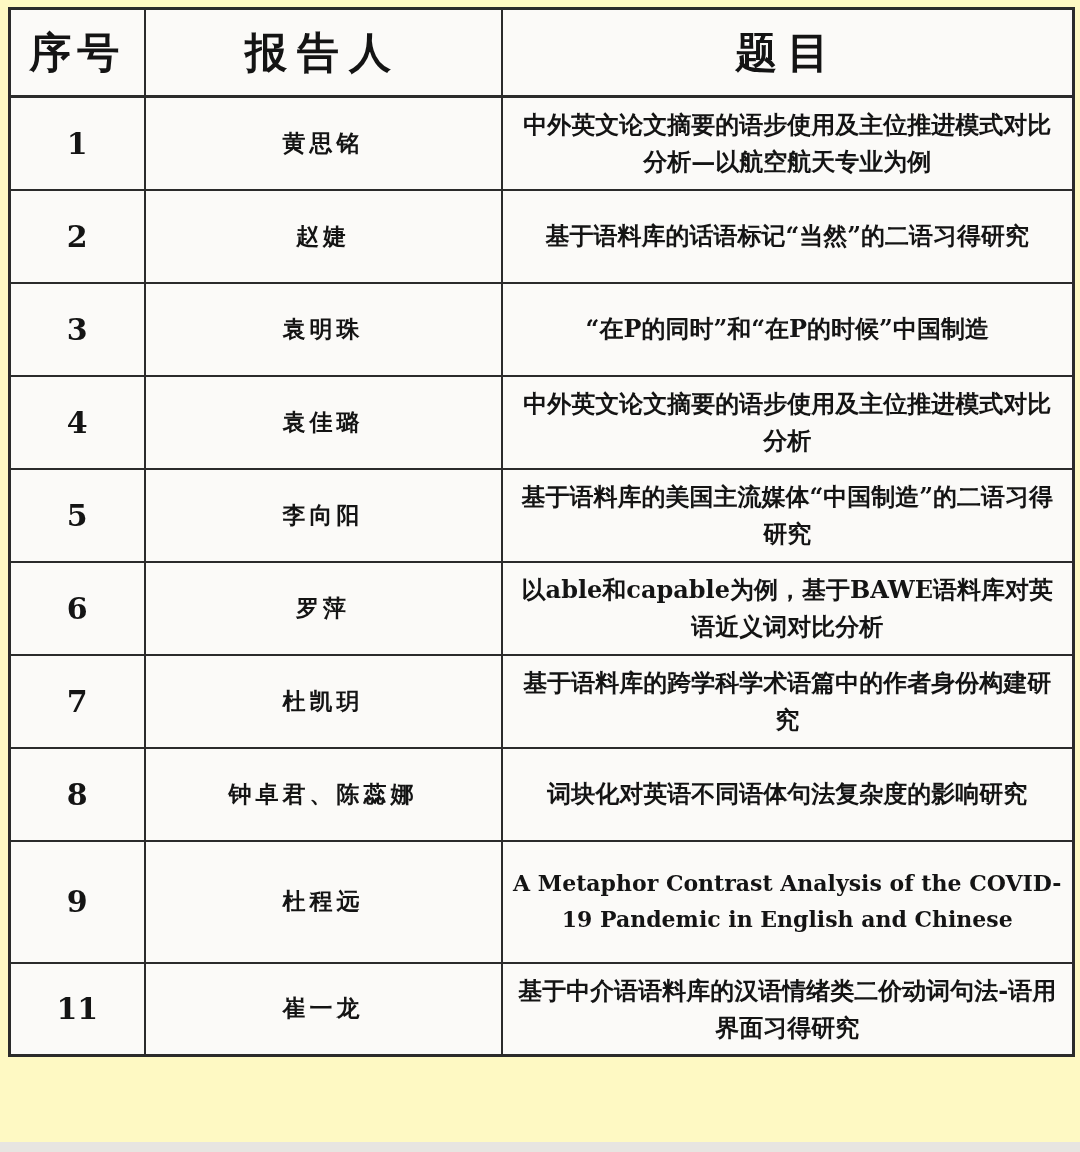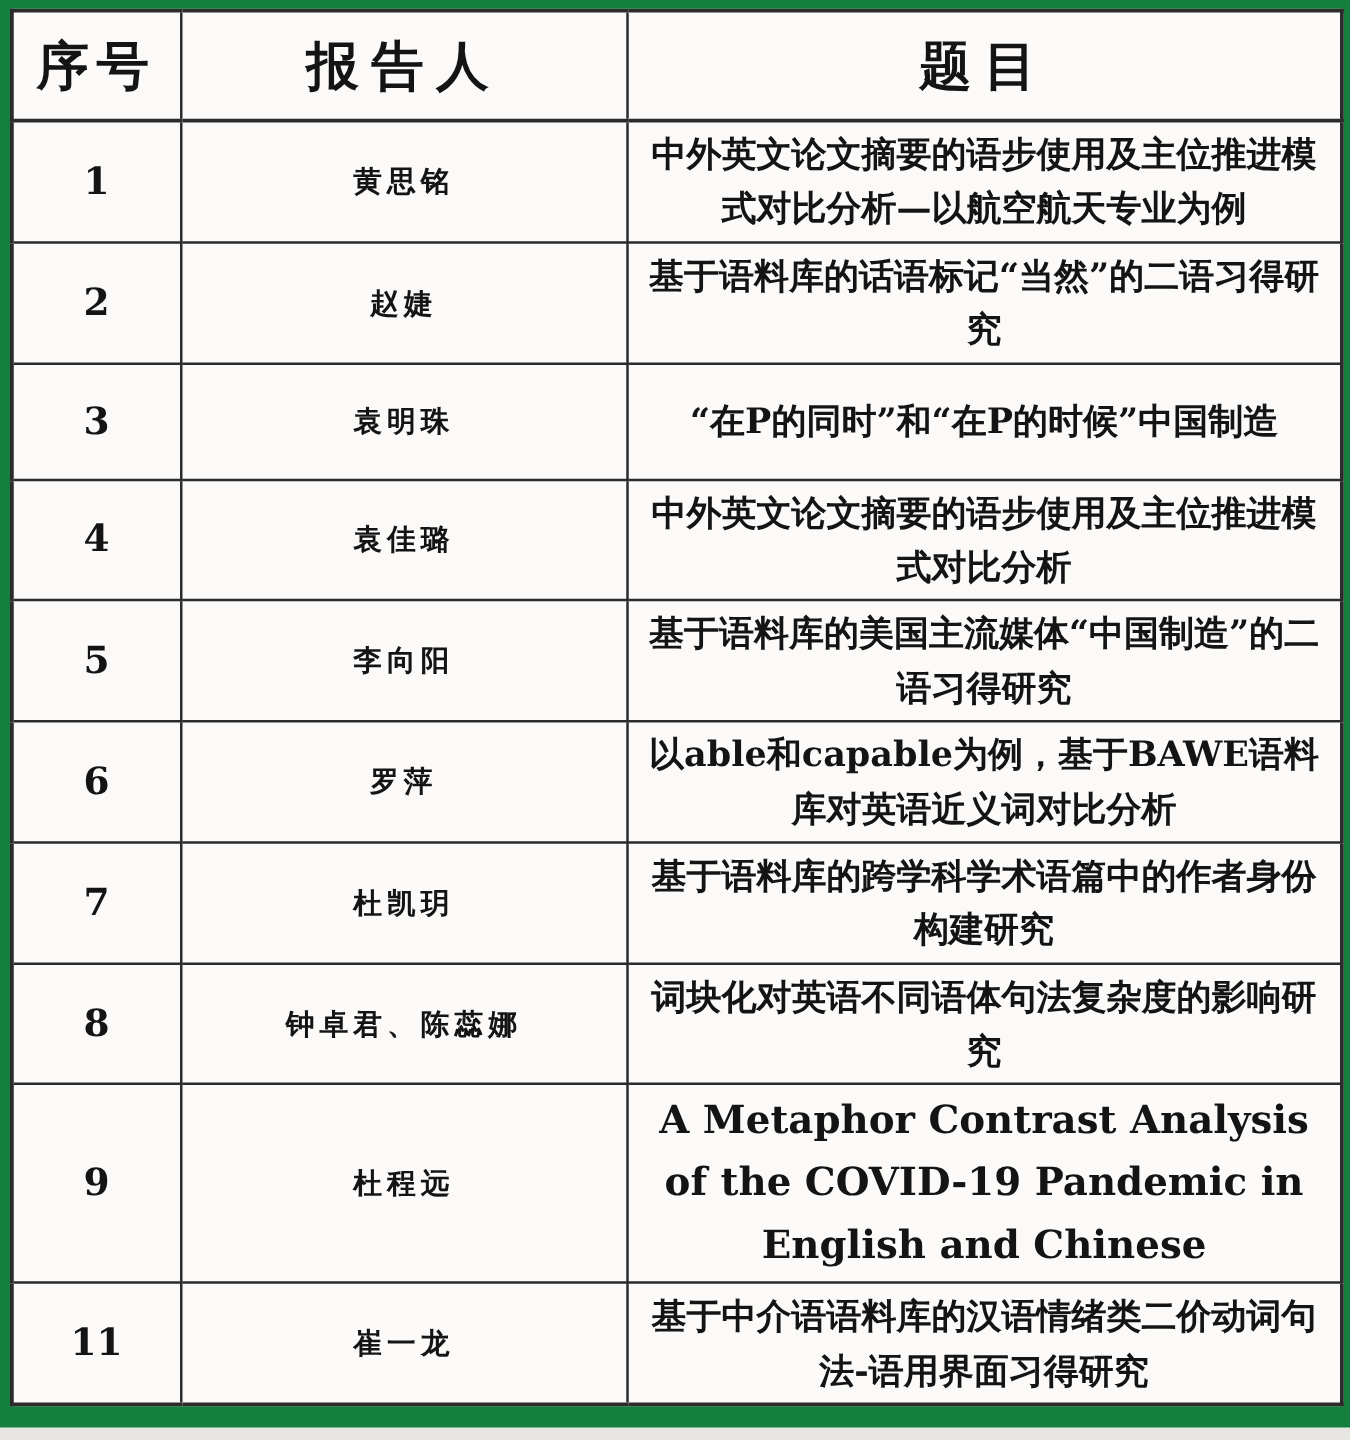--- a/index.html
+++ b/index.html
@@ -7,21 +7,21 @@
     width: 1080px;
     height: 1152px;
     background: #f6f4f1;
     font-family: "DejaVu Serif", "Liberation Serif", serif;
     overflow: hidden;
   }
   .page {
     position: relative;
     width: 1080px;
     height: 1152px;
-    background: #15803d;
+    background: #fef9c3;
   }
   .bottom-strip {
     position: absolute;
     left: 0; right: 0; bottom: 0;
     height: 10px;
     background: #e7e5e1;
   }
   table.schedule {
     position: absolute;
     left: 8px;
@@ -51,26 +51,26 @@
   tr.tall { height: 122px; }
   td.no {
     font-size: 30px;
     font-family: "DejaVu Serif", "Liberation Serif", serif;
   }
   td.presenter {
     font-size: 23px;
     letter-spacing: 4px;
   }
   td.title {
-    font-size: 28px;
+    font-size: 24px;
     line-height: 1.55;
     padding: 4px 8px;
   }
   td.title.en {
-    font-size: 31px;
+    font-size: 22px;
     line-height: 1.6;
   }
   table.schedule td { border-left-width: 2px; border-right-width: 2px; }
   table.schedule tr > *:first-child { border-left-width: 3px; }
   table.schedule tr > *:last-child { border-right-width: 3px; }
   table.schedule tr:last-child td { border-bottom-width: 3px; }
 </style>
 </head>
 <body>
 

